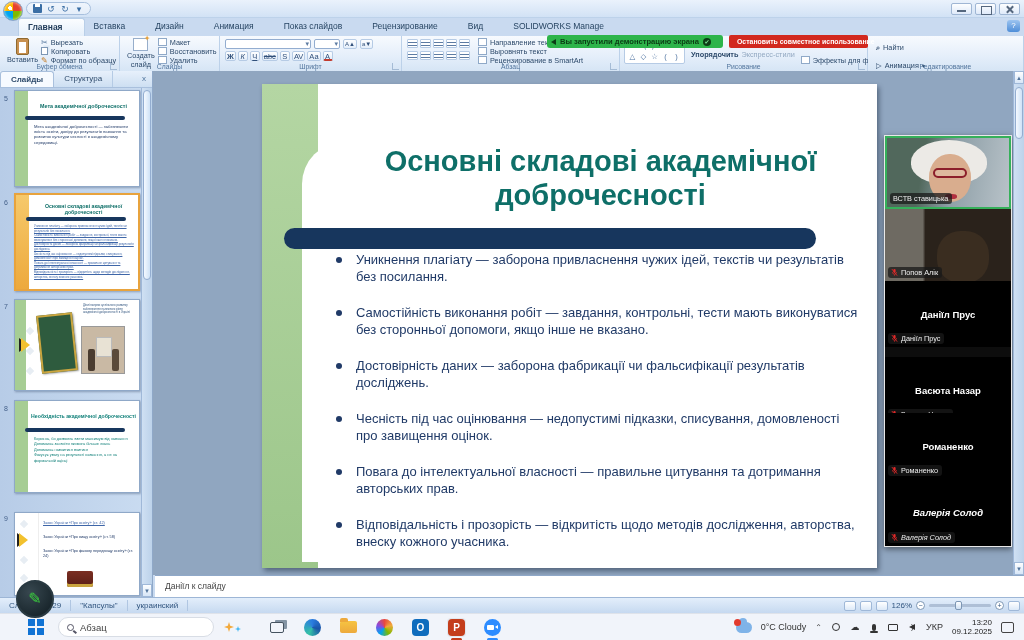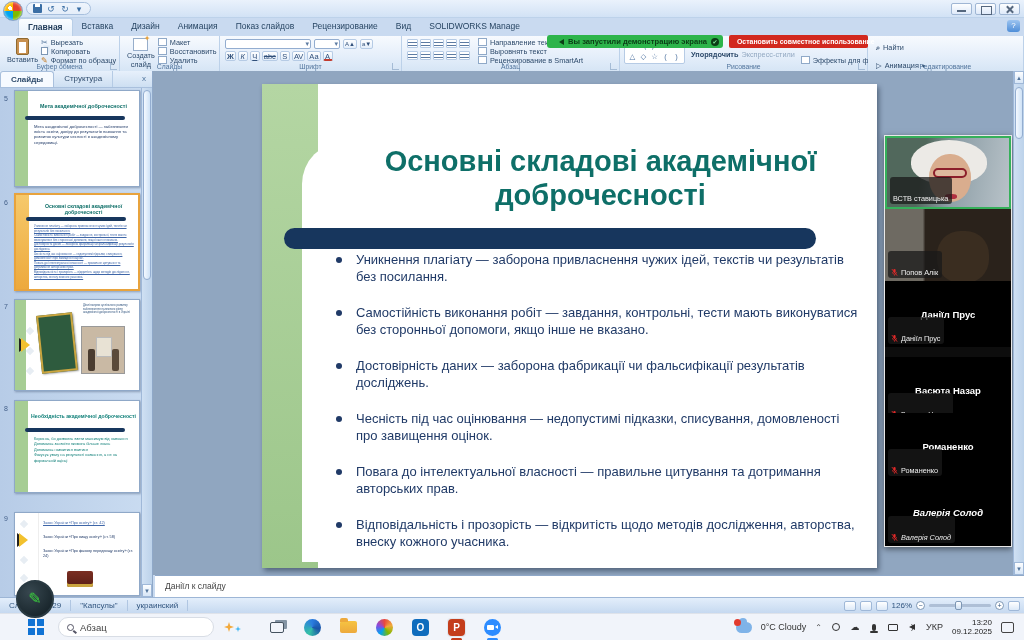--- a/index.html
+++ b/index.html
@@ -25,21 +25,21 @@
   #winctl { position:absolute; right:4px; top:3px; display:flex; gap:3px; }
   .wbtn { width:21px; height:12px; border:1px solid #9fb6d4; border-radius:2px;
     background:linear-gradient(#fdfeff,#dfeafa); position:relative; }
   .wbtn.min:after { content:""; position:absolute; left:5px; bottom:2px; width:9px; height:2px; background:#55677e; }
   .wbtn.max:after { content:""; position:absolute; left:5px; top:2px; width:9px; height:7px; border:1.5px solid #55677e; }
   .wbtn.close:before,.wbtn.close:after { content:""; position:absolute; left:9px; top:1px; width:2px; height:9px; background:#55677e; }
   .wbtn.close:before { transform:rotate(45deg); } .wbtn.close:after { transform:rotate(-45deg); }
 
   
   #tabsrow { position:absolute; left:0; top:18px; width:1024px; height:18px; background:#c9daf0; display:flex; padding-left:18px; }
-  .rtab { font-size:8.5px; color:#274563; padding:3px 9px 0 9px; height:18px; }
+  .rtab { font-size:8.5px; color:#274563; padding:3px 21px 0 9px; height:18px; }
   .rtab.active { background:linear-gradient(#fbfdff,#e6f0fb); border:1px solid #b9cfe8; border-bottom:none;
     border-radius:3px 3px 0 0; font-weight:bold; color:#1f3a58; }
   #help-btn { position:absolute; right:4px; top:20px; width:13px; height:12px; border-radius:3px;
     background:linear-gradient(#9cc4f0,#4f8ed8); color:#fff; font-size:8px; text-align:center; line-height:12px; }
 
   
   #ribbon { position:absolute; left:0; top:36px; width:1024px; height:35px;
     background:linear-gradient(#f3f8fd,#e2edf9 55%,#d3e3f4); border-bottom:1px solid #a9c0dd; display:flex; }
   .rgroup { height:35px; border-right:1px solid #bcd1e9; position:relative;
     background:linear-gradient(#f7fafe,#e4eefa 60%,#d6e5f5); }
@@ -66,21 +66,21 @@
     line-height:9px; font-size:7.5px; color:#31507a; background:linear-gradient(#fdfeff,#e4eefa); padding:0 1px; }
   .stripes { width:11px; height:9px; border:1px solid #b6cbe5; border-radius:1px;
     background:repeating-linear-gradient(#fff 0 1px, #fff 1px 2px, #5d7ba2 2px 3px); }
   .rtxt { font-size:7.3px; color:#2d4a6b; white-space:nowrap; }
   .shapecell { font-size:7.5px; color:#4d72a0; width:11px; text-align:center; line-height:9px; }
   .shapebox { border:1px solid #b6cbe5; background:#fff; padding:1px 2px; border-radius:2px; display:grid;
     grid-template-columns:repeat(5,11px); }
 
   
   #banner-green { position:absolute; left:547px; top:35px; width:176px; height:13px; background:#2db44a;
-    border-radius:3px; display:flex; align-items:center; gap:4px; padding:0 4px; z-index:40;justify-content:flex-end; }
+    border-radius:3px; display:flex; align-items:center; gap:4px; padding:0 4px; z-index:40; }
   #banner-green .txt { font-size:7.6px; font-weight:bold; color:#0b3d15; white-space:nowrap; }
   .spk { width:0; height:0; border-top:3px solid transparent; border-bottom:3px solid transparent; border-right:5px solid #0b3d15; position:relative; }
   .chk { width:8px; height:8px; border-radius:50%; background:#0b3d15; color:#7fe89a; font-size:6px; line-height:8px; text-align:center; }
   #banner-red { position:absolute; left:729px; top:35px; width:139px; height:13px; background:#d2281e;
     display:flex; align-items:center; gap:4px; padding:0 4px; z-index:40; border-radius:2px; }
   #banner-red .txt { font-size:6.9px; font-weight:bold; color:#fff; white-space:nowrap; }
   .stopsq { width:6px; height:6px; background:#fff; }
 
   
   #leftpanel { position:absolute; left:0; top:71px; width:153px; height:526px;
@@ -122,21 +122,21 @@
   .sc-arrow { height:13px; background:linear-gradient(#fdfeff,#d7e6f7); border:1px solid #9fb8d8; font-size:6px;
     color:#51749c; text-align:center; line-height:12px; }
   .sc-thumb { position:absolute; left:1px; right:1px; border-radius:4px;
     background:linear-gradient(90deg,#f4f9ff,#cfe2f6); border:1px solid #93add0; }
 
   
   #videopanel { position:absolute; left:731px; top:64px; width:128px; height:412px; background:#0d0d0d;
     border:1px solid #e8e8e8; box-shadow:0 2px 6px rgba(0,0,0,.5); }
   .vtile { position:absolute; left:0; width:126px; overflow:hidden; background:#000; }
   .vlabel { position:absolute; left:3px; bottom:3px; background:rgba(25,25,25,.75); border-radius:3px;
-    color:#eee; font-size:7.3px; padding:17px 4px 1px 3px; display:flex; gap:3px; white-space:nowrap; }
+    color:#eee; font-size:7.3px; padding:1px 4px 1px 3px; display:flex; gap:3px; white-space:nowrap; }
   .vname { position:absolute; left:0; right:0; top:42%; text-align:center; color:#fff; font-size:9.5px; font-weight:bold; }
   .micoff { width:7px; height:9px; flex:none; }
   .tile-video1 { background:linear-gradient(100deg,#51685c 0 30%, #8fa0a8 55%, #b9c3c9 100%); }
   .hair { position:absolute; left:24px; top:2px; width:76px; height:44px; border-radius:50% 50% 45% 45%; background:#eceae6; }
   .face { position:absolute; left:42px; top:16px; width:42px; height:48px; border-radius:48%; background:#d9ad8e; }
   .glasses { position:absolute; left:46px; top:30px; width:34px; height:10px;
     border:2px solid #8c1f2a; border-radius:5px; background:rgba(255,255,255,.15); }
   .mouth { position:absolute; left:58px; top:56px; width:12px; height:5px; border-radius:40%; background:#b03040; }
   .tile-video2 { background:linear-gradient(90deg,#6e6a62 0 30%, #2a221b 32% 100%); }
   .fig { position:absolute; left:52px; top:22px; width:52px; height:52px; border-radius:45%; background:#3a2d20; }

